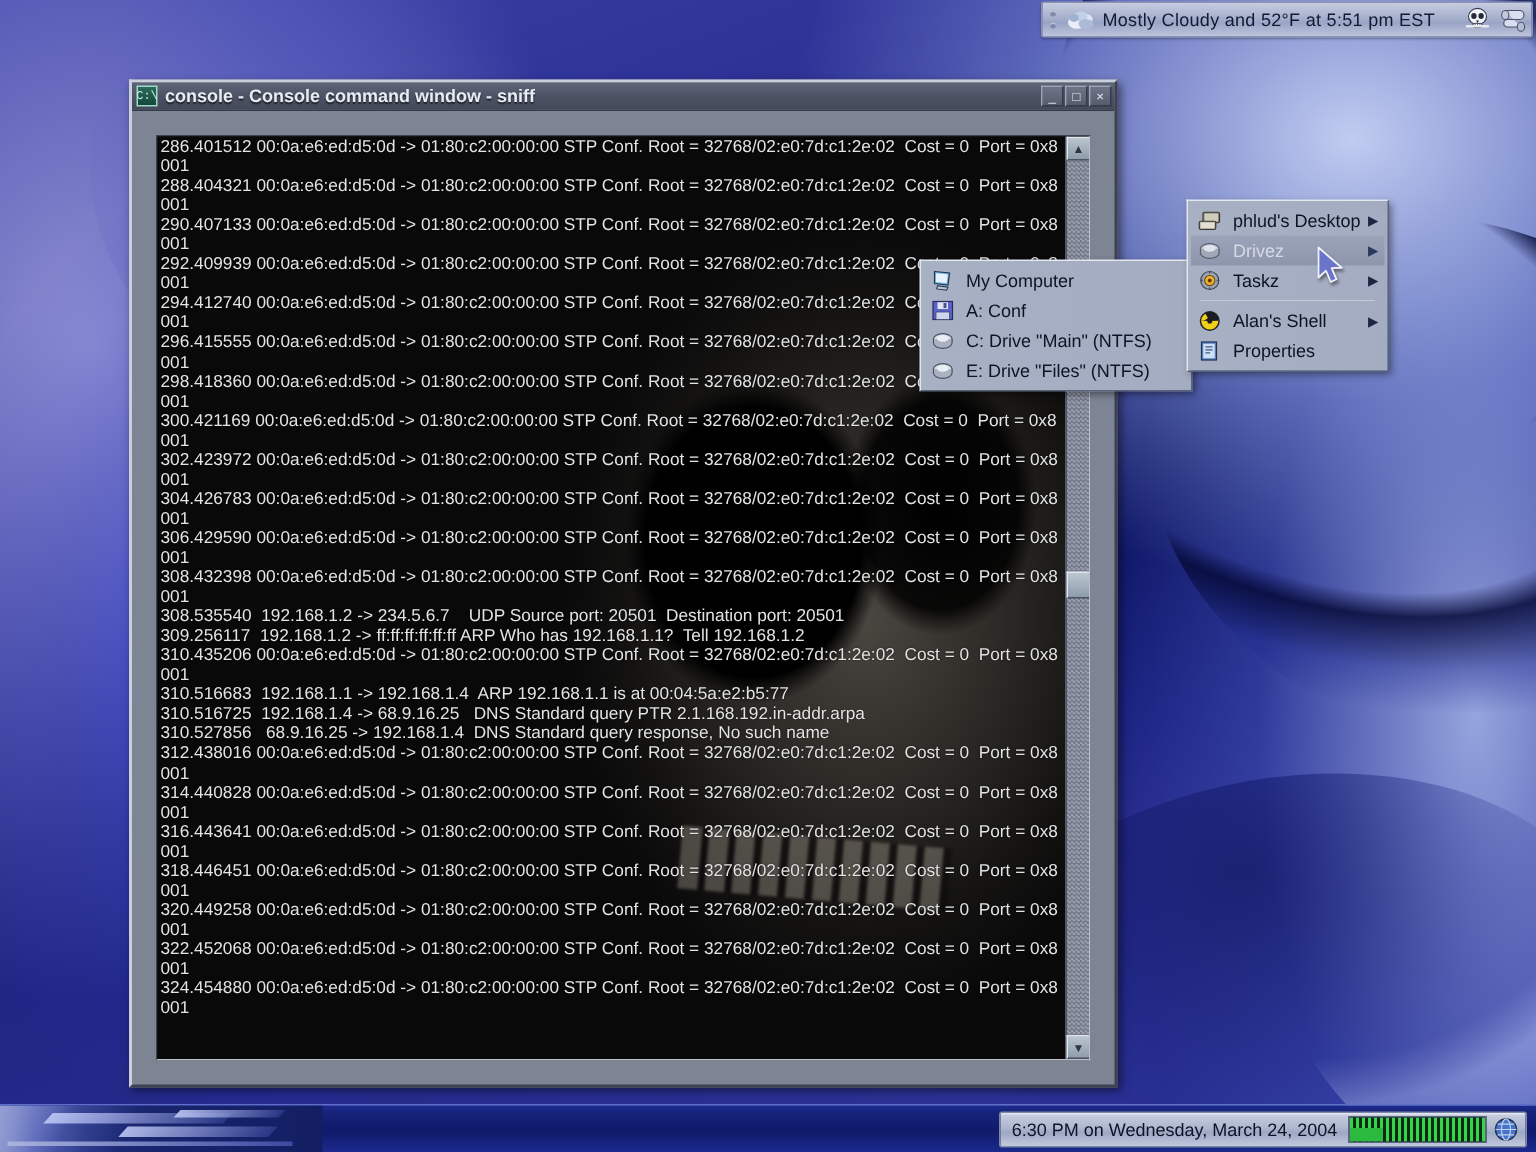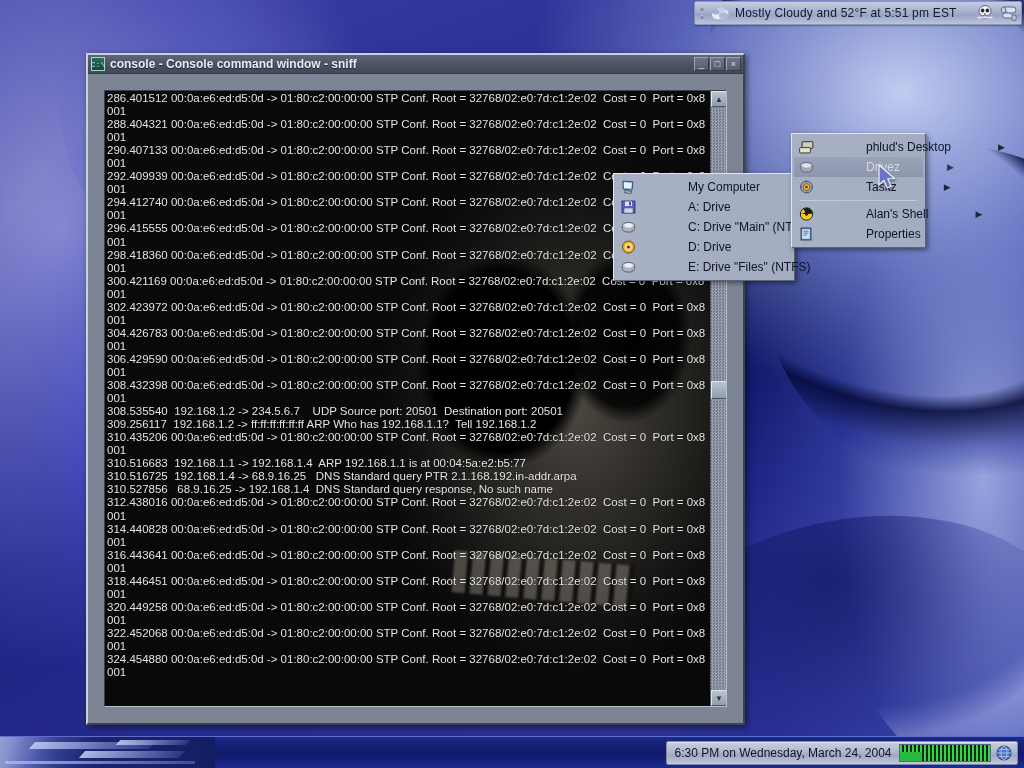--- a/index.html
+++ b/index.html
@@ -189,21 +189,20 @@
     box-shadow: 2px 2px 5px rgba(0,0,0,0.45);
     padding: 3px 2px;
   }
   #menu-root { left: 791px; top: 133px; width: 135px; }
   #menu-drives { left: 613px; top: 153px; width: 182px; margin-top: 20px; }
   .ctx-item {
     display: flex; align-items: center;
     height: 20px; padding: 0 4px;
     font-size: 12px; color: #0d1424;
     white-space: nowrap;
-    gap: 44px;
   }
   .ctx-item.selected {
     background: linear-gradient(to bottom, #9aa3b8, #8d96ac);
     color: #d5dbe6;
   }
   .ctx-item .ic { width: 17px; height: 16px; flex: none; margin-right: 7px; }
   .ctx-item .lbl { flex: 1; }
   .ctx-item .arrow {
     width: 10px; flex: none; font-size: 9px; color: #1b2740; text-align: right;
   }
@@ -376,37 +375,29 @@
     </svg>
     <span class="lbl">My Computer</span>
   </div>
   <div class="ctx-item">
     <svg class="ic" viewBox="0 0 17 16">
       <rect x="2" y="2" width="13" height="12" fill="#5a62c8" stroke="#242a5e" stroke-width="0.8"></rect>
       <rect x="5" y="2.5" width="7" height="4.5" fill="#dfe4f5"></rect>
       <rect x="9" y="3" width="2" height="3.4" fill="#4a5190"></rect>
       <rect x="4" y="9" width="9" height="5" fill="#cfd6ec" stroke="#3a4070" stroke-width="0.5"></rect>
     </svg>
-    <span class="lbl">A: Drive</span>
+    <span class="lbl">A: Conf</span>
   </div>
   <div class="ctx-item">
     <svg class="ic" viewBox="0 0 17 16">
       <ellipse cx="8.5" cy="7" rx="6.2" ry="3.6" fill="#d3d8e2" stroke="#495162" stroke-width="0.8"></ellipse>
       <path d="M2.3 7 v2.6 a6.2 3.6 0 0 0 12.4 0 V7" fill="#aab2c2" stroke="#495162" stroke-width="0.8"></path>
       <ellipse cx="8.5" cy="6.6" rx="4" ry="2.2" fill="#e9edf4"></ellipse>
     </svg>
     <span class="lbl">C: Drive "Main" (NTFS)</span>
-  </div>
-  <div class="ctx-item">
-    <svg class="ic" viewBox="0 0 17 16">
-      <circle cx="8.5" cy="8" r="6" fill="#f0a81e" stroke="#5a3c08" stroke-width="0.8"></circle>
-      <circle cx="8.5" cy="8" r="4" fill="#fbd87a"></circle>
-      <circle cx="8.5" cy="8" r="1.5" fill="#4a3a10"></circle>
-    </svg>
-    <span class="lbl">D: Drive</span>
   </div>
   <div class="ctx-item">
     <svg class="ic" viewBox="0 0 17 16">
       <ellipse cx="8.5" cy="7" rx="6.2" ry="3.6" fill="#d3d8e2" stroke="#495162" stroke-width="0.8"></ellipse>
       <path d="M2.3 7 v2.6 a6.2 3.6 0 0 0 12.4 0 V7" fill="#aab2c2" stroke="#495162" stroke-width="0.8"></path>
       <ellipse cx="8.5" cy="6.6" rx="4" ry="2.2" fill="#e9edf4"></ellipse>
     </svg>
     <span class="lbl">E: Drive "Files" (NTFS)</span>
   </div>
 </div>

